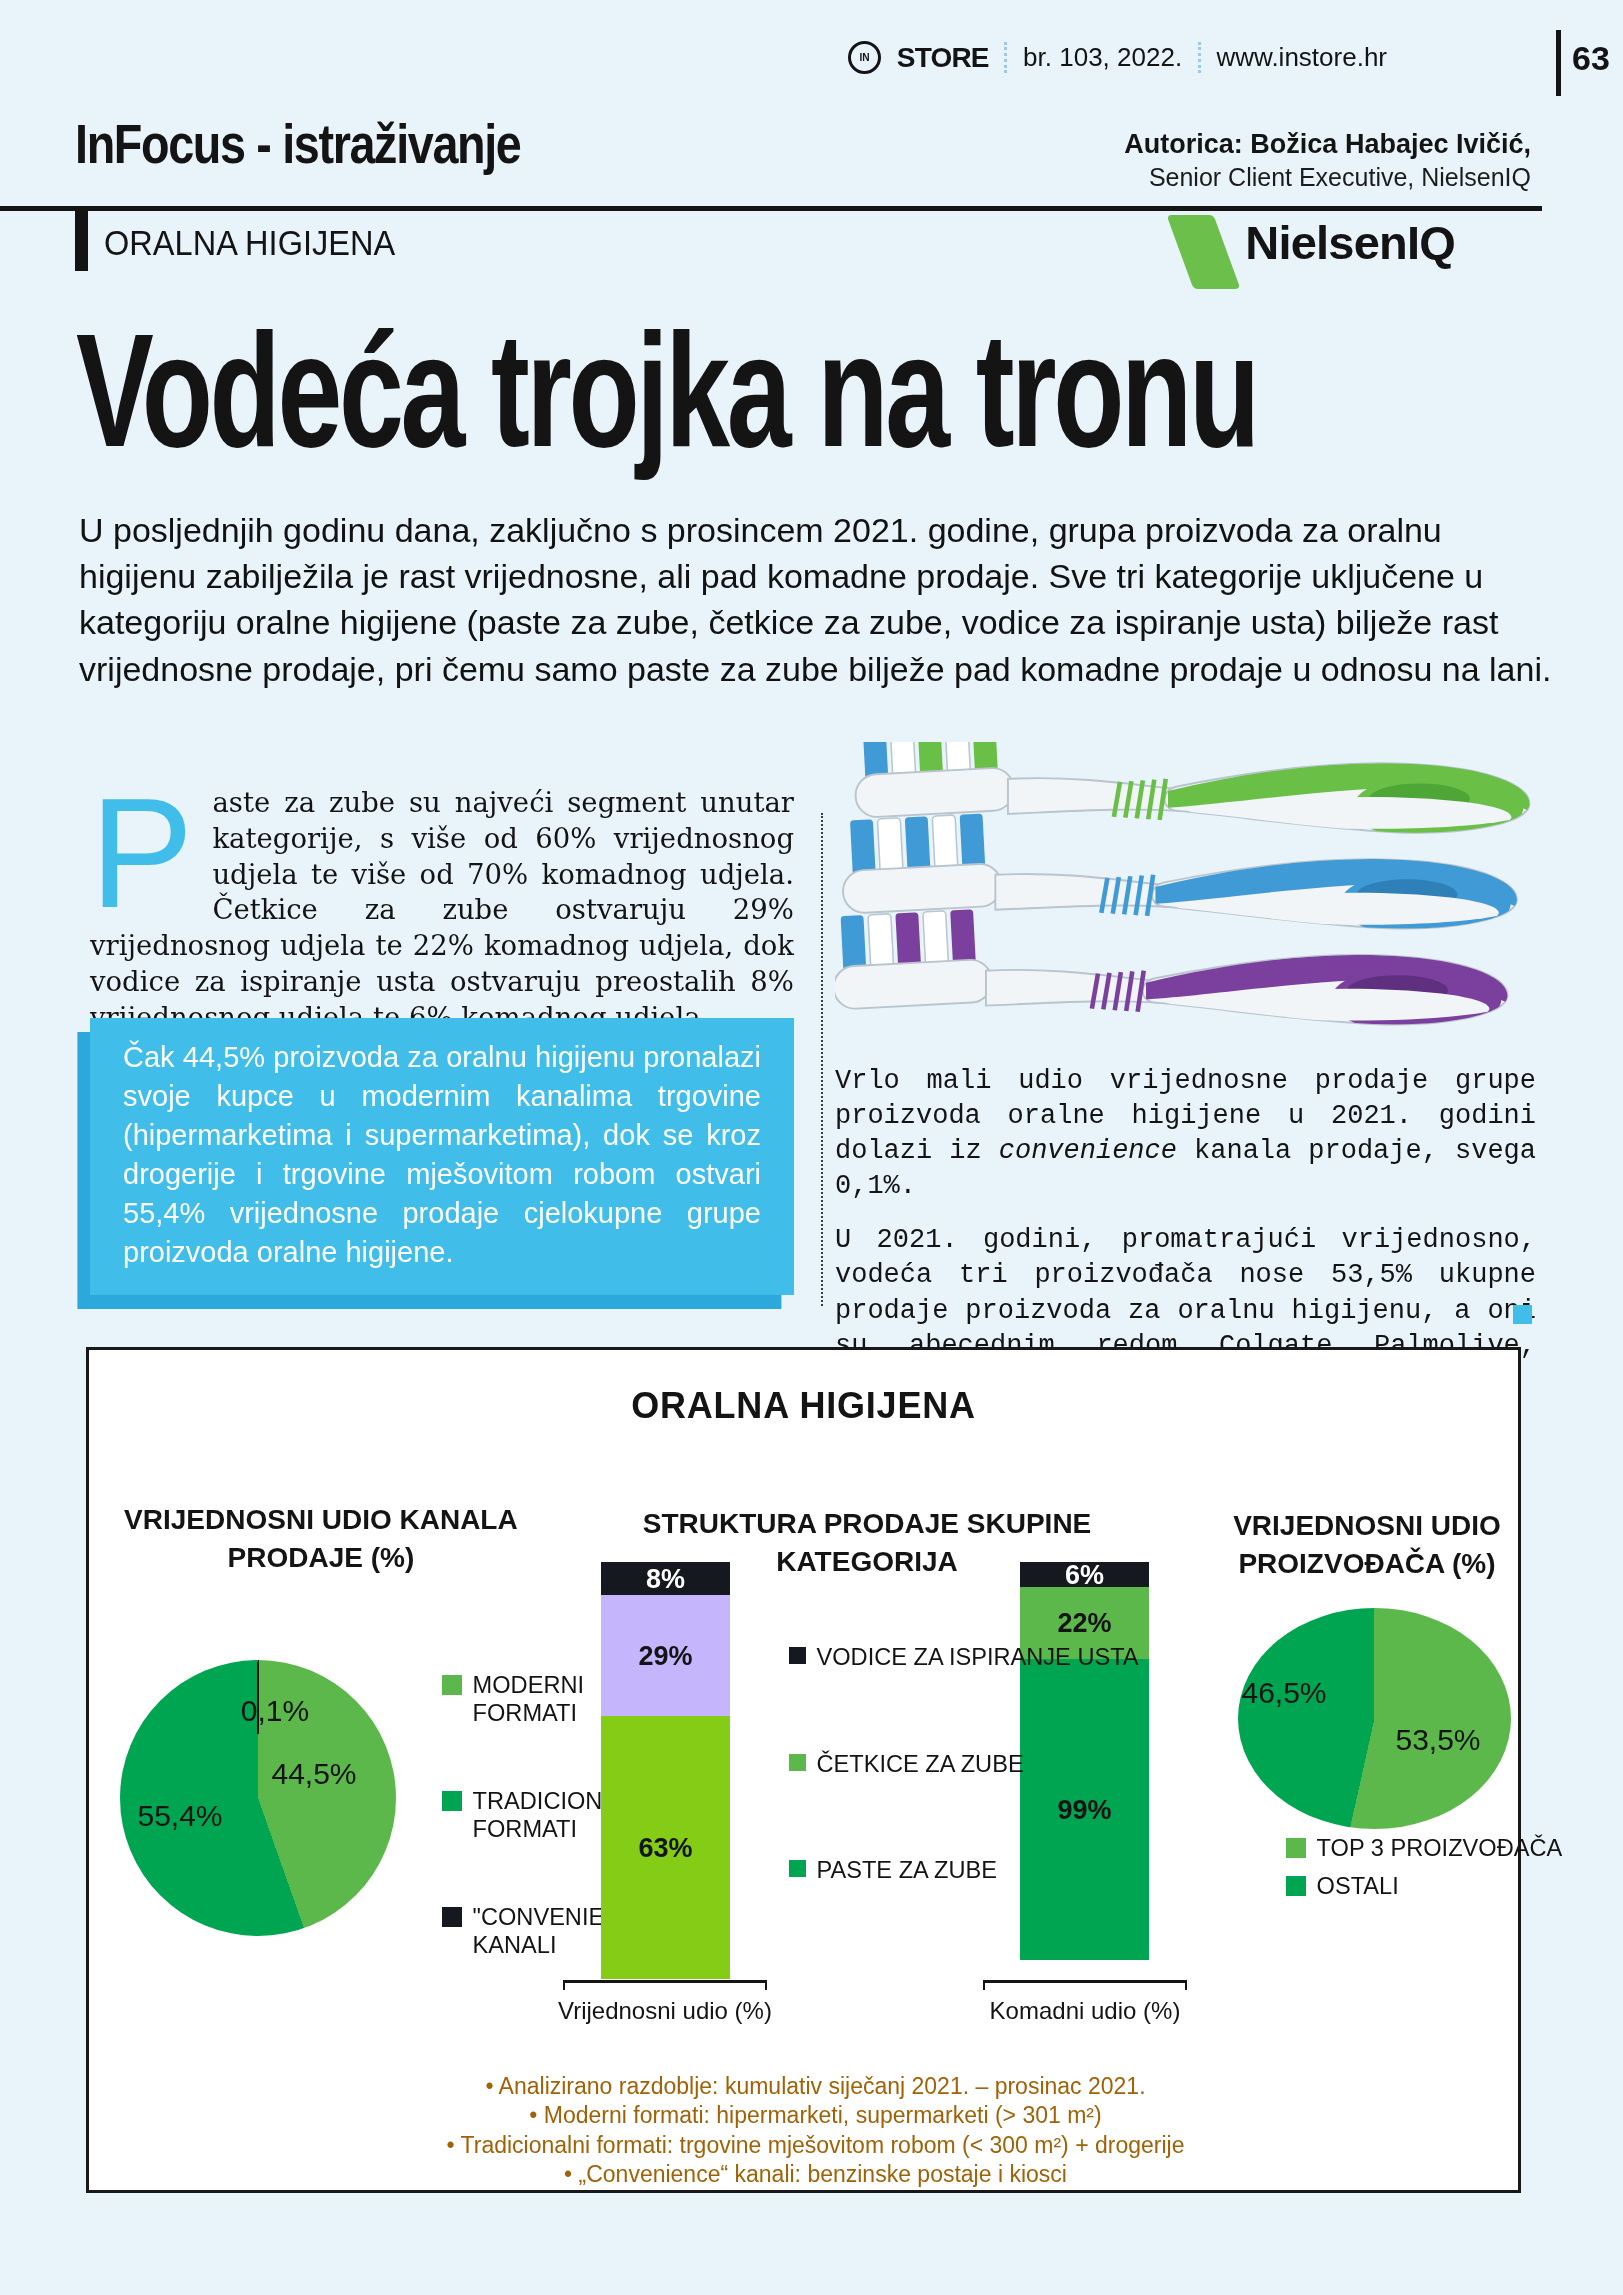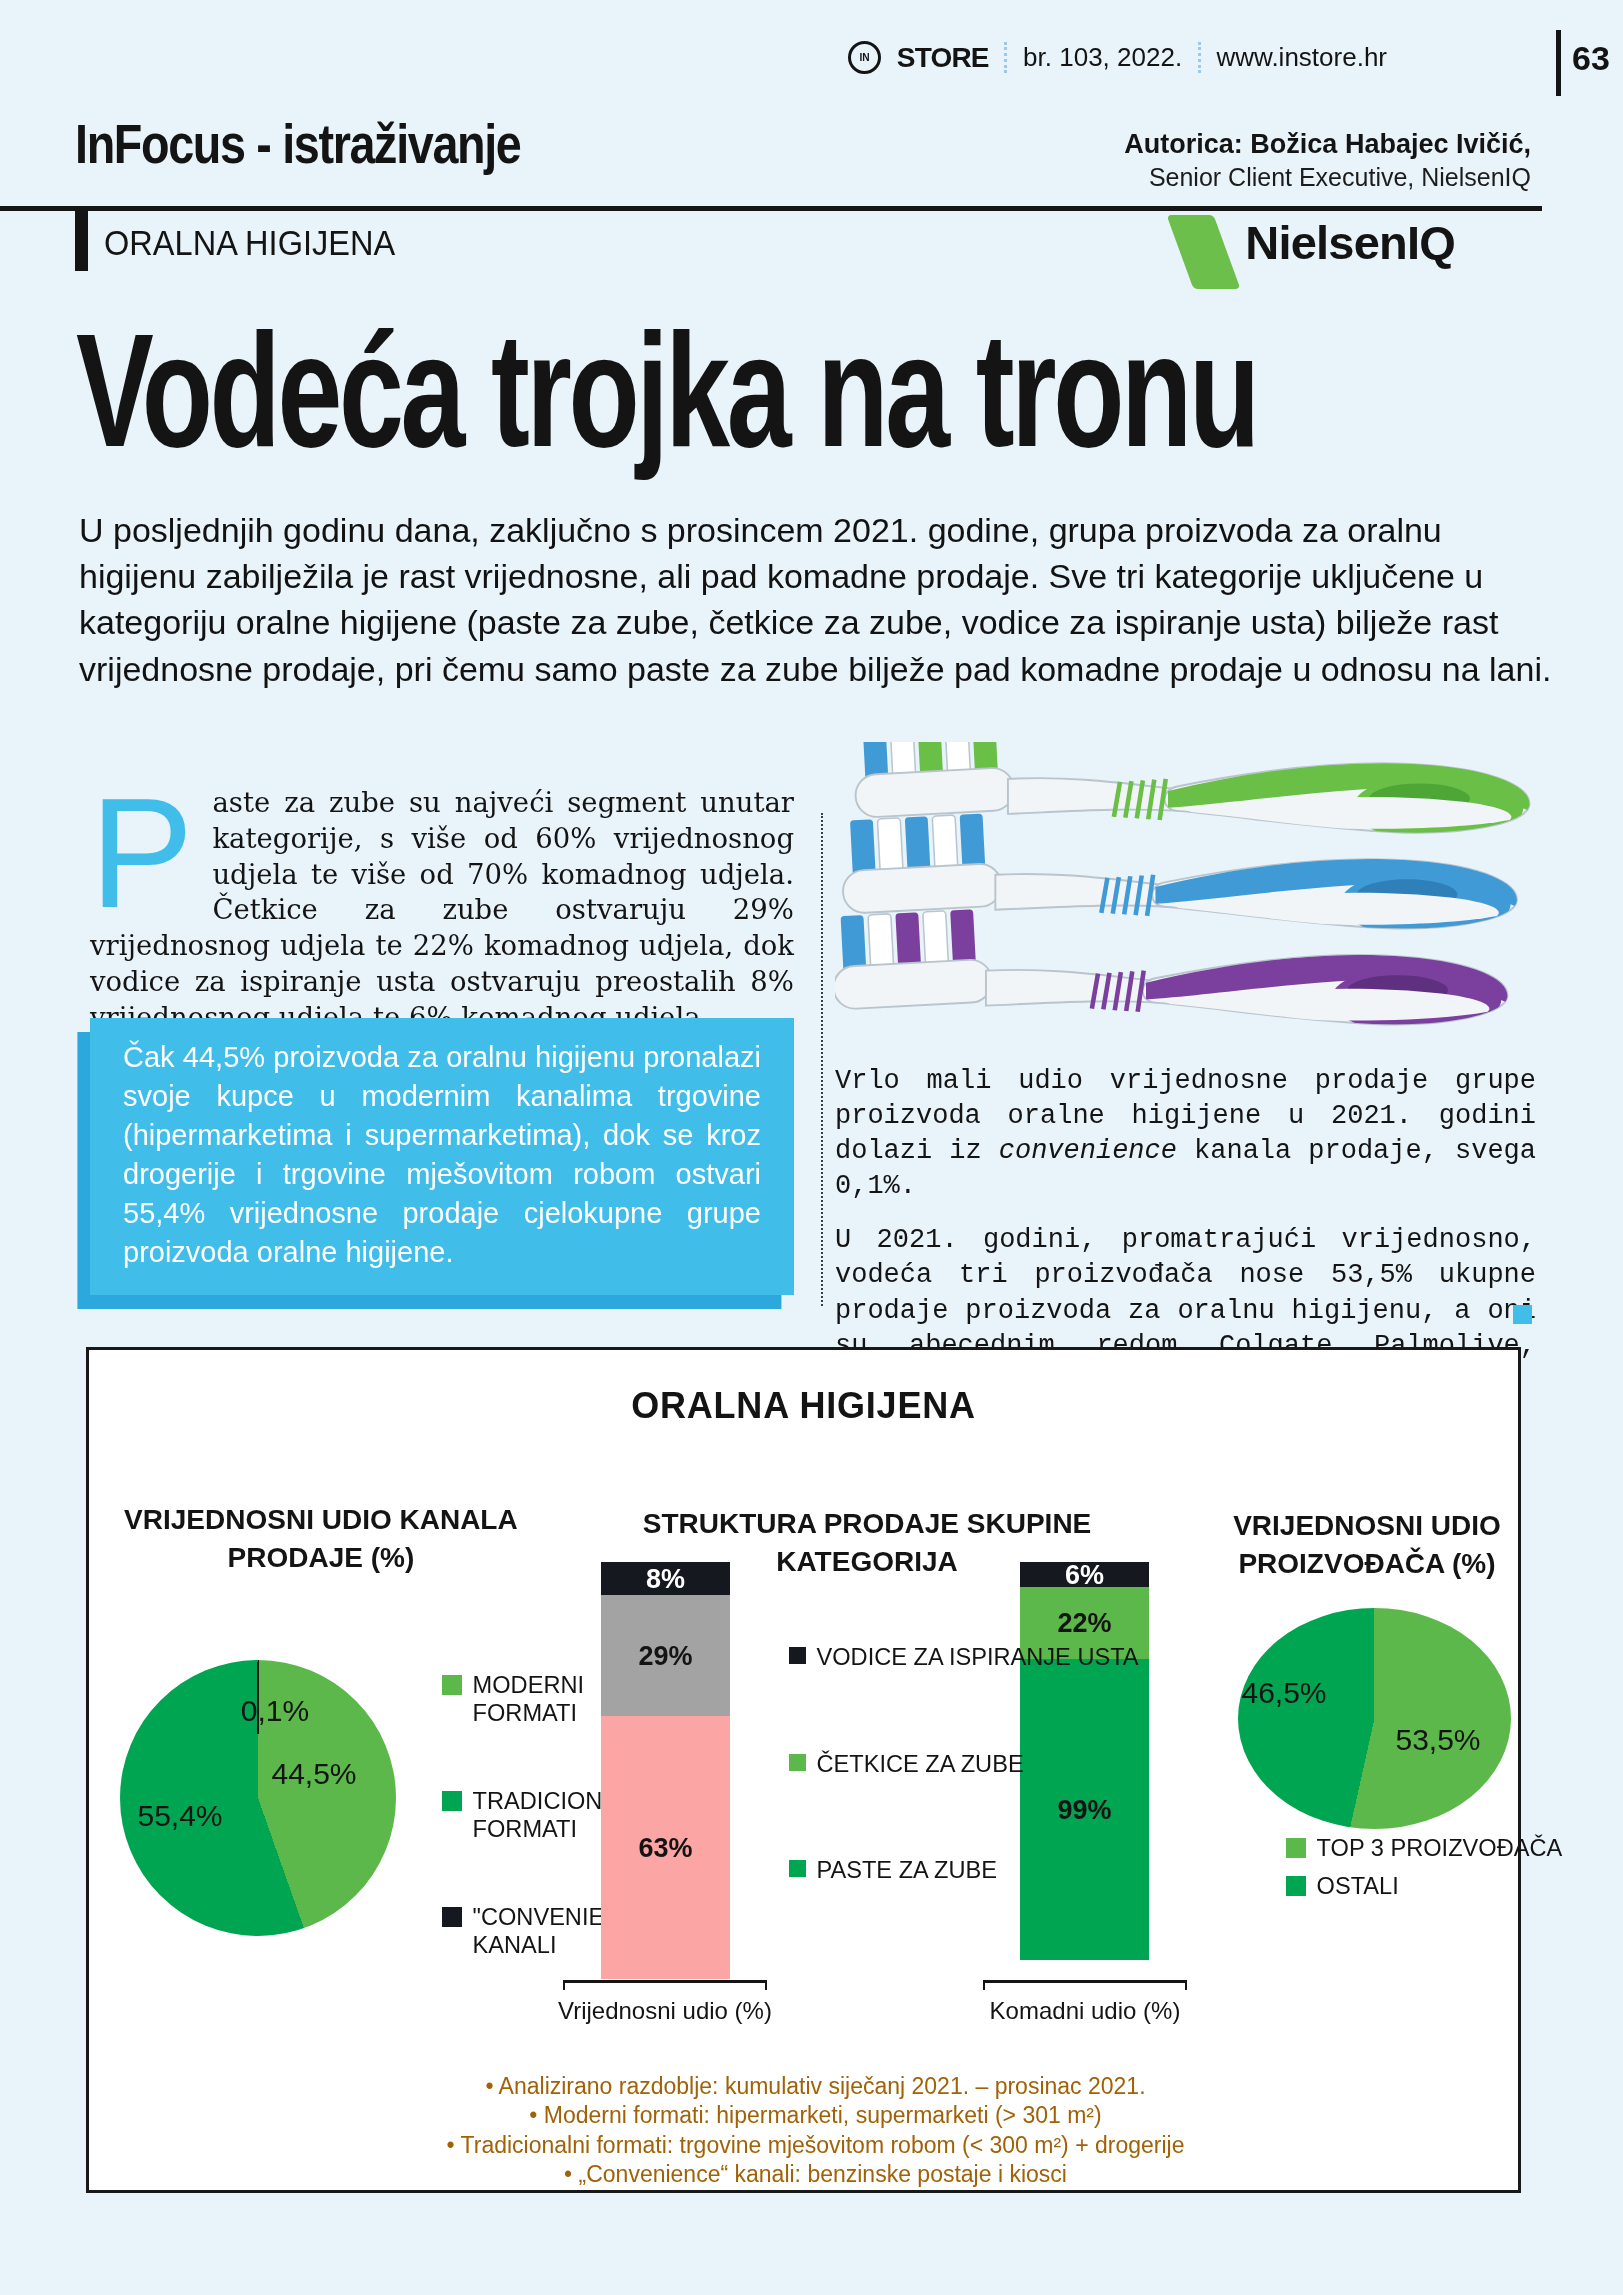--- a/index.html
+++ b/index.html
@@ -219,24 +219,24 @@
     <div class="abs legend-item" style="left:309px;top:554px;width:220px;">
       <span class="sq" style="background: rgb(21, 24, 30);"></span>
       <span class="ltxt">"CONVENIENCE" KANALI</span>
     </div>
 
     <div class="abs sub-title st2">STRUKTURA PRODAJE SKUPINE KATEGORIJA</div>
     <div class="abs bar barL">
         <div class="seg" style="height: 33px; background: rgb(21, 24, 30);">
           <div class="seglab inv">8%</div>
         </div>
-        <div class="seg" style="height: 121px; background: #a3a3a3;">
+        <div class="seg" style="height: 121px; background: #c4b5fd;">
           <div class="seglab">29%</div>
         </div>
-        <div class="seg" style="height: 263px; background: #fca5a5;">
+        <div class="seg" style="height: 263px; background: #84cc16;">
           <div class="seglab">63%</div>
         </div>
       </div>
     <div class="abs bar barR">
         <div class="seg" style="height: 25px; background: rgb(21, 24, 30);">
           <div class="seglab inv">6%</div>
         </div>
         <div class="seg" style="height: 72px; background: rgb(92, 184, 74);">
           <div class="seglab">22%</div>
         </div>

